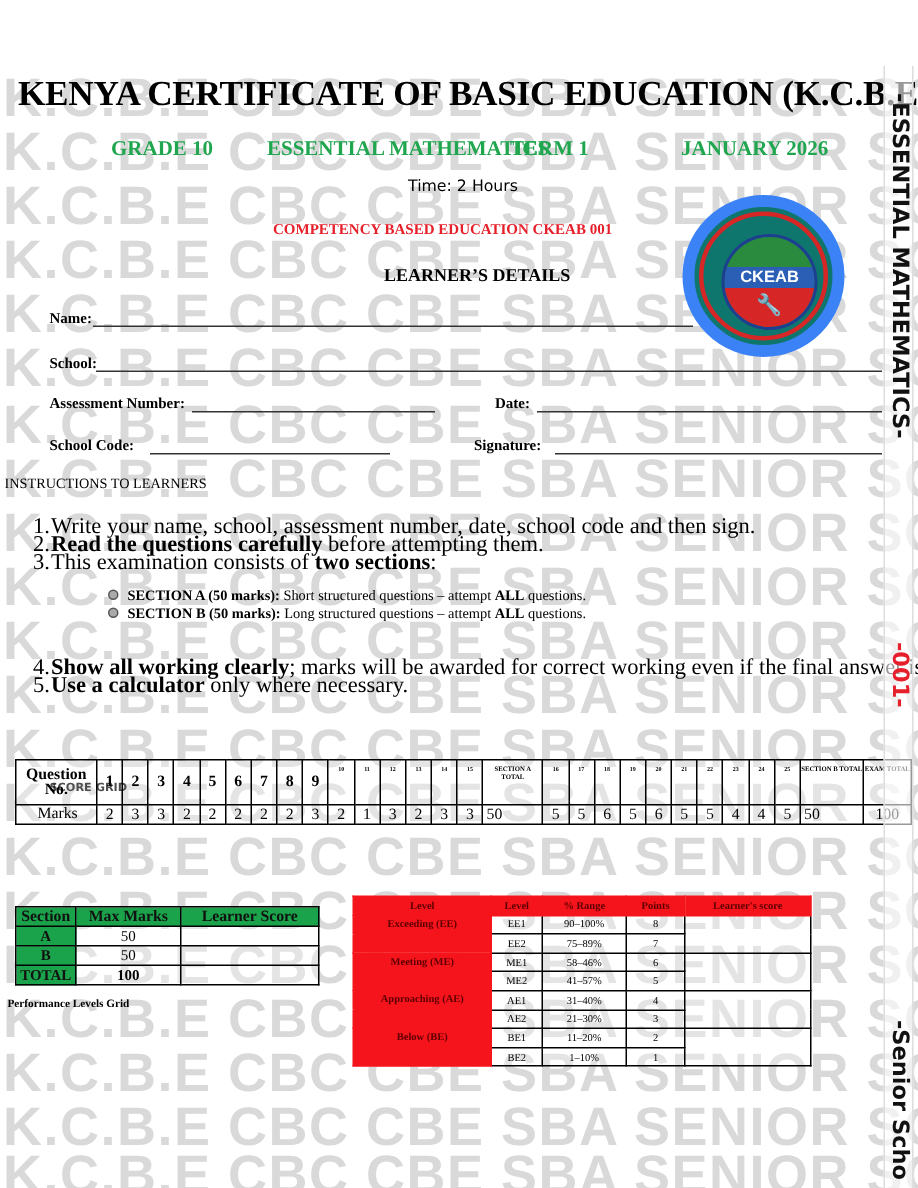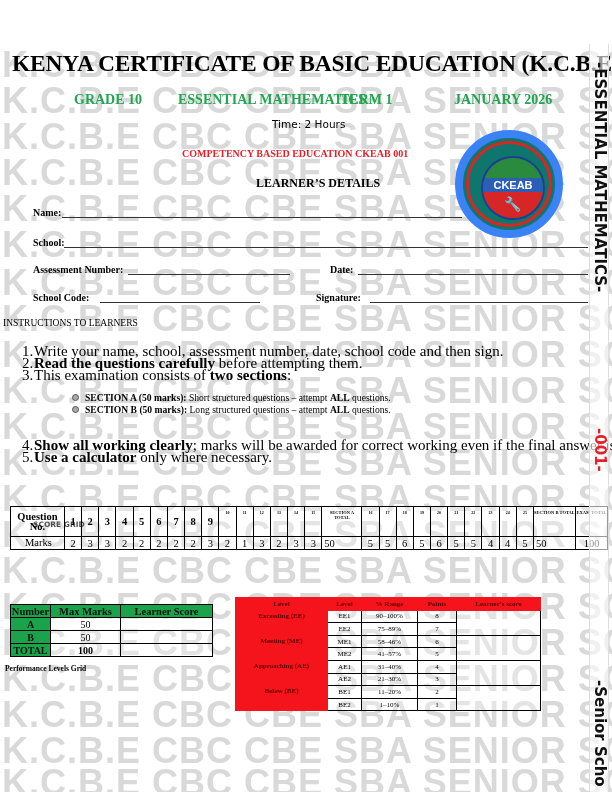--- a/index.html
+++ b/index.html
@@ -230,21 +230,21 @@
       <td>5</td>
       <td class="left">50</td>
       <td>100</td>
     </tr>
   </tbody>
     </table>
 
   <table class="grid stbl">
     <tbody>
         <tr>
-      <td class="hdr" style="width:40px">Number</td>
+      <td class="hdr" style="width:40px">Section</td>
       <td class="hdr" style="width:70px">Max Marks</td>
       <td class="hdr" style="width:92px">Learner Score</td>
     </tr>
     <tr>
       <td class="green">A</td>
       <td>50</td>
       <td></td>
     </tr>
     <tr>
       <td class="green">B</td>

